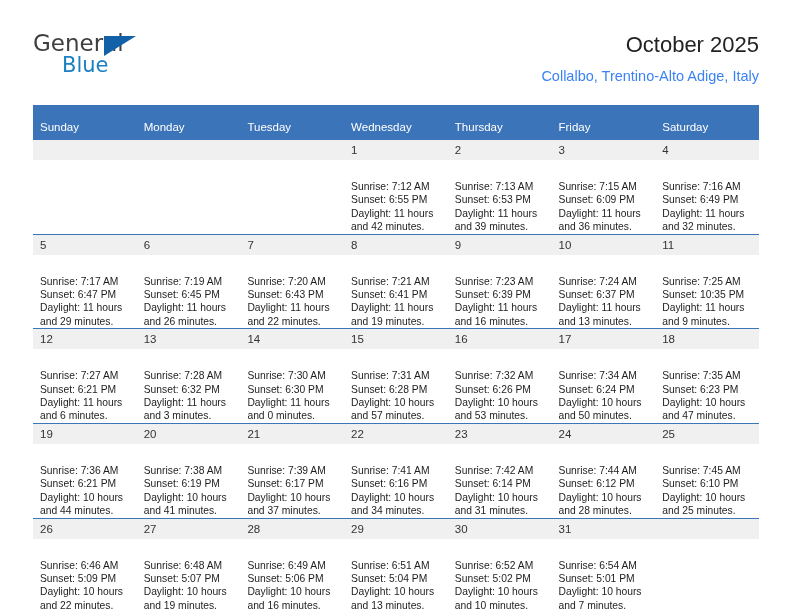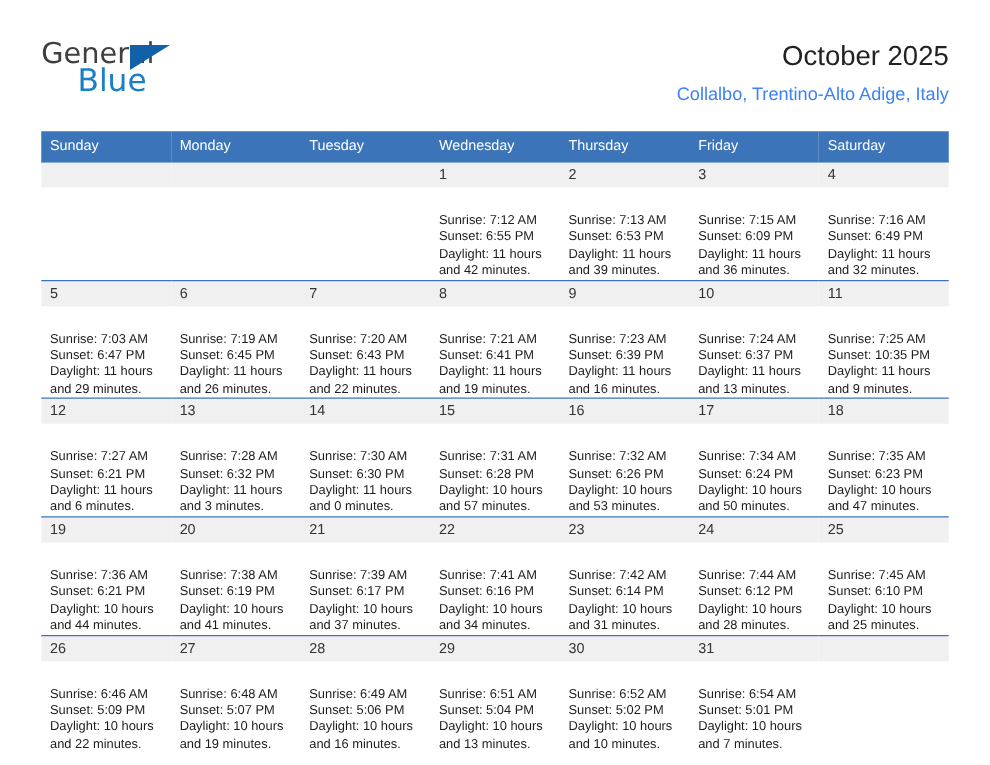--- a/index.html
+++ b/index.html
@@ -44,21 +44,21 @@
     color: #3f3f3f;
     letter-spacing: 0px;
     line-height: 26px;
     font-family: "DejaVu Sans", sans-serif;
     font-weight: 400;
   }
   .logo-blue {
     position: absolute;
     left: 29px;
     top: 22px;
-    font-size: 25px;
+    font-size: 21px;
     color: #1b7fc4;
     line-height: 26px;
     font-family: "DejaVu Sans", sans-serif;
     font-weight: 400;
     text-align: center;
   }
   .logo-triangle {
     position: absolute;
     left: 71px;
     top: 6px;
@@ -98,21 +98,21 @@
     width: 726px;
     border-collapse: collapse;
     table-layout: fixed;
   }
   .calendar th {
     background: #3b74b8;
     color: #ffffff;
     font-weight: normal;
     font-size: 11.5px;
     text-align: left;
-    padding: 5px 0 5px 7px;
+    padding: 15px 0 5px 7px;
     line-height: 14px;
     border: none;
   }
   .calendar td {
     vertical-align: top;
     padding: 0;
     border: none;
     border-top: 1px solid #3b74b8;
     height: 88px;
     background: #ffffff;
@@ -224,21 +224,21 @@
               <div>Sunset: 6:49 PM</div>
               <div>Daylight: 11 hours</div>
               <div>and 32 minutes.</div>
             </div>
           </td>
         </tr>
         <tr class="week-row">
           <td>
             <div class="daynum">5</div>
             <div class="cellbody">
-              <div>Sunrise: 7:03 AM</div>
+              <div>Sunrise: 7:17 AM</div>
               <div>Sunset: 6:47 PM</div>
               <div>Daylight: 11 hours</div>
               <div>and 29 minutes.</div>
             </div>
           </td>
           <td>
             <div class="daynum">6</div>
             <div class="cellbody">
               <div>Sunrise: 7:19 AM</div>
               <div>Sunset: 6:45 PM</div>

